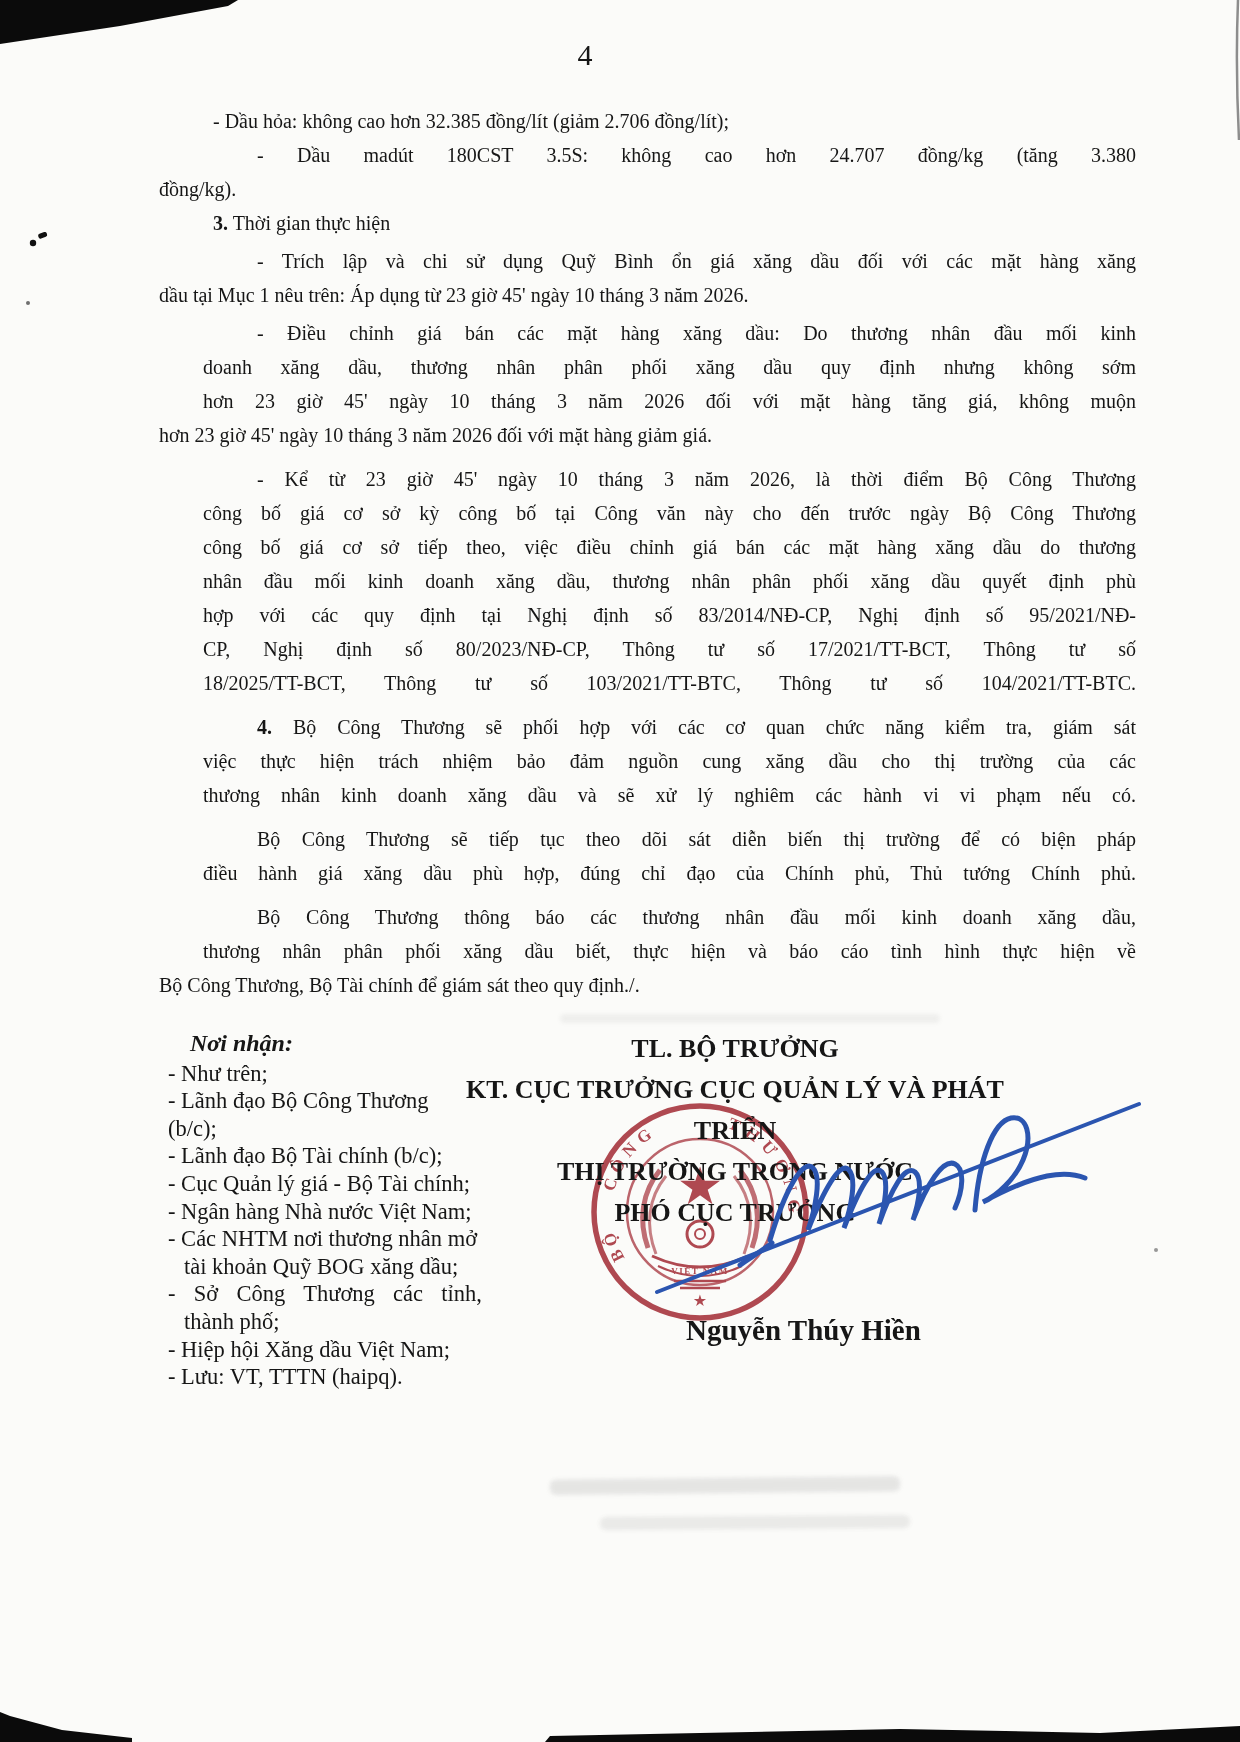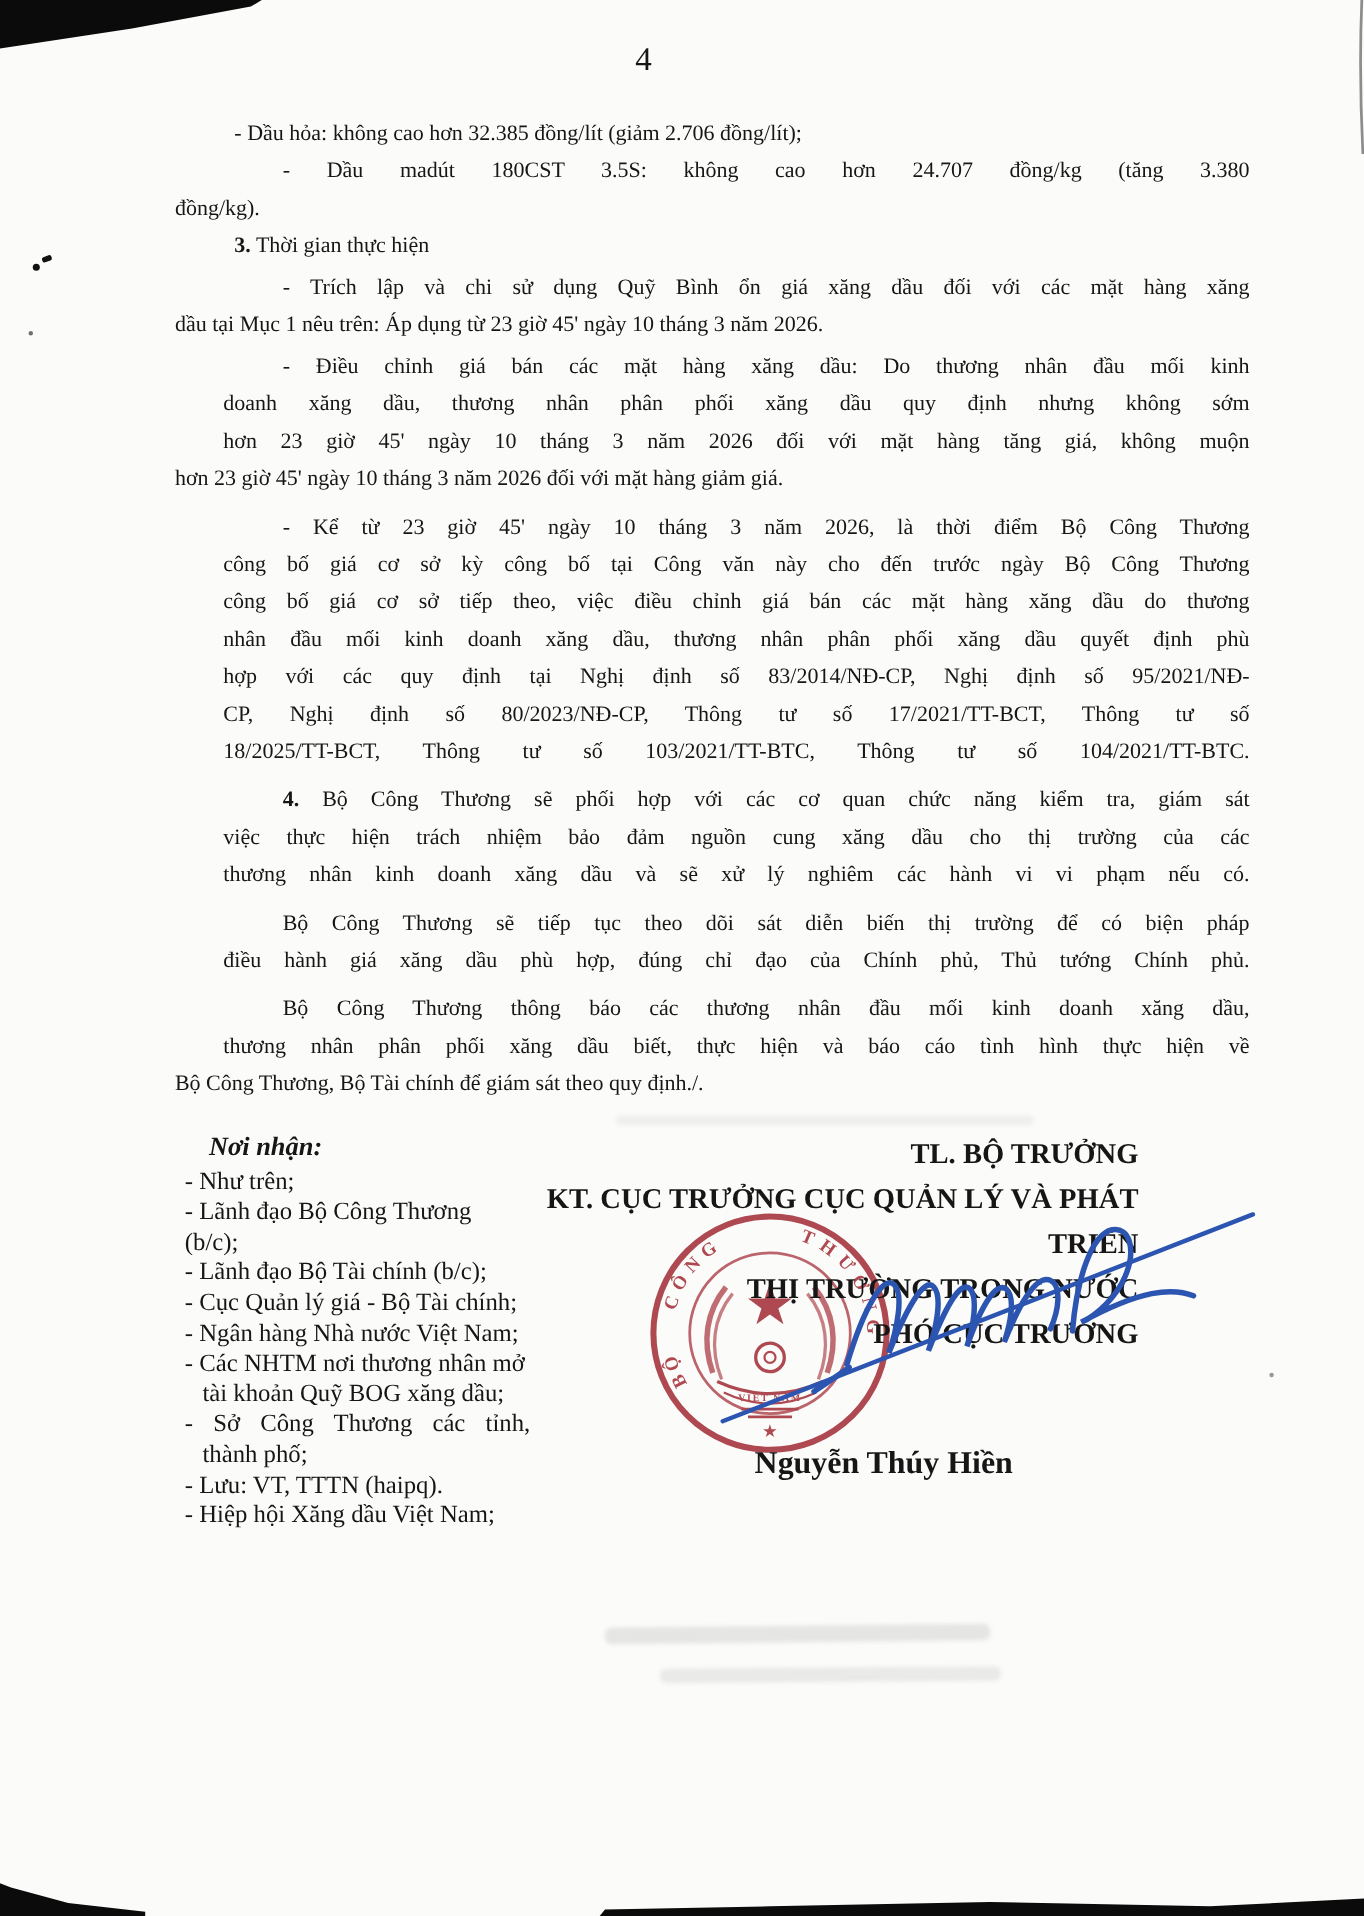--- a/index.html
+++ b/index.html
@@ -34,21 +34,21 @@
   }
   .recipients .label {
     font-weight:bold; font-style:italic; font-size:24px;
     padding-left:22px; margin-bottom:2px;
   }
   .recipients .cont { padding-left:16px; }
   .recipients .spread { text-align:justify; text-align-last:justify; }
 
   .sig-block {
     position:absolute; left:435px; top:1028px; width:600px;
-    text-align:right; font-weight:bold;
+    text-align:center; font-weight:bold;
     font-size:26px; line-height:41px;
     z-index:3;
   }
   .signer-name {
     position:absolute; left:686px; top:1314px; width:250px;
     text-align:left; font-weight:bold; font-size:29px;
     z-index:3;
   }
   .seal-wrap { position:absolute; left:588px; top:1100px; width:224px; height:224px; z-index:1; opacity:0.92; }
   .sign-wrap { position:absolute; left:645px; top:1060px; width:500px; height:245px; z-index:4; }
@@ -118,22 +118,22 @@
   <div class="label">Nơi nhận:</div>
   <div>- Như trên;</div>
   <div>- Lãnh đạo Bộ Công Thương (b/c);</div>
   <div>- Lãnh đạo Bộ Tài chính (b/c);</div>
   <div>- Cục Quản lý giá - Bộ Tài chính;</div>
   <div>- Ngân hàng Nhà nước Việt Nam;</div>
   <div>- Các NHTM nơi thương nhân mở</div>
   <div class="cont">tài khoản Quỹ BOG xăng dầu;</div>
   <div class="spread">- Sở Công Thương các tỉnh,</div>
   <div class="cont">thành phố;</div>
+  <div>- Hiệp hội Xăng dầu Việt Nam;</div>
   <div>- Lưu: VT, TTTN (haipq).</div>
-  <div>- Hiệp hội Xăng dầu Việt Nam;</div>
 </div>
 
 <div class="sig-block">
   <div>TL. BỘ TRƯỞNG</div>
   <div>KT. CỤC TRƯỞNG CỤC QUẢN LÝ VÀ PHÁT TRIỂN</div>
   <div>THỊ TRƯỜNG TRONG NƯỚC</div>
   <div>PHÓ CỤC TRƯỞNG</div>
 </div>
 
 <div class="signer-name">Nguyễn Thúy Hiền</div>

